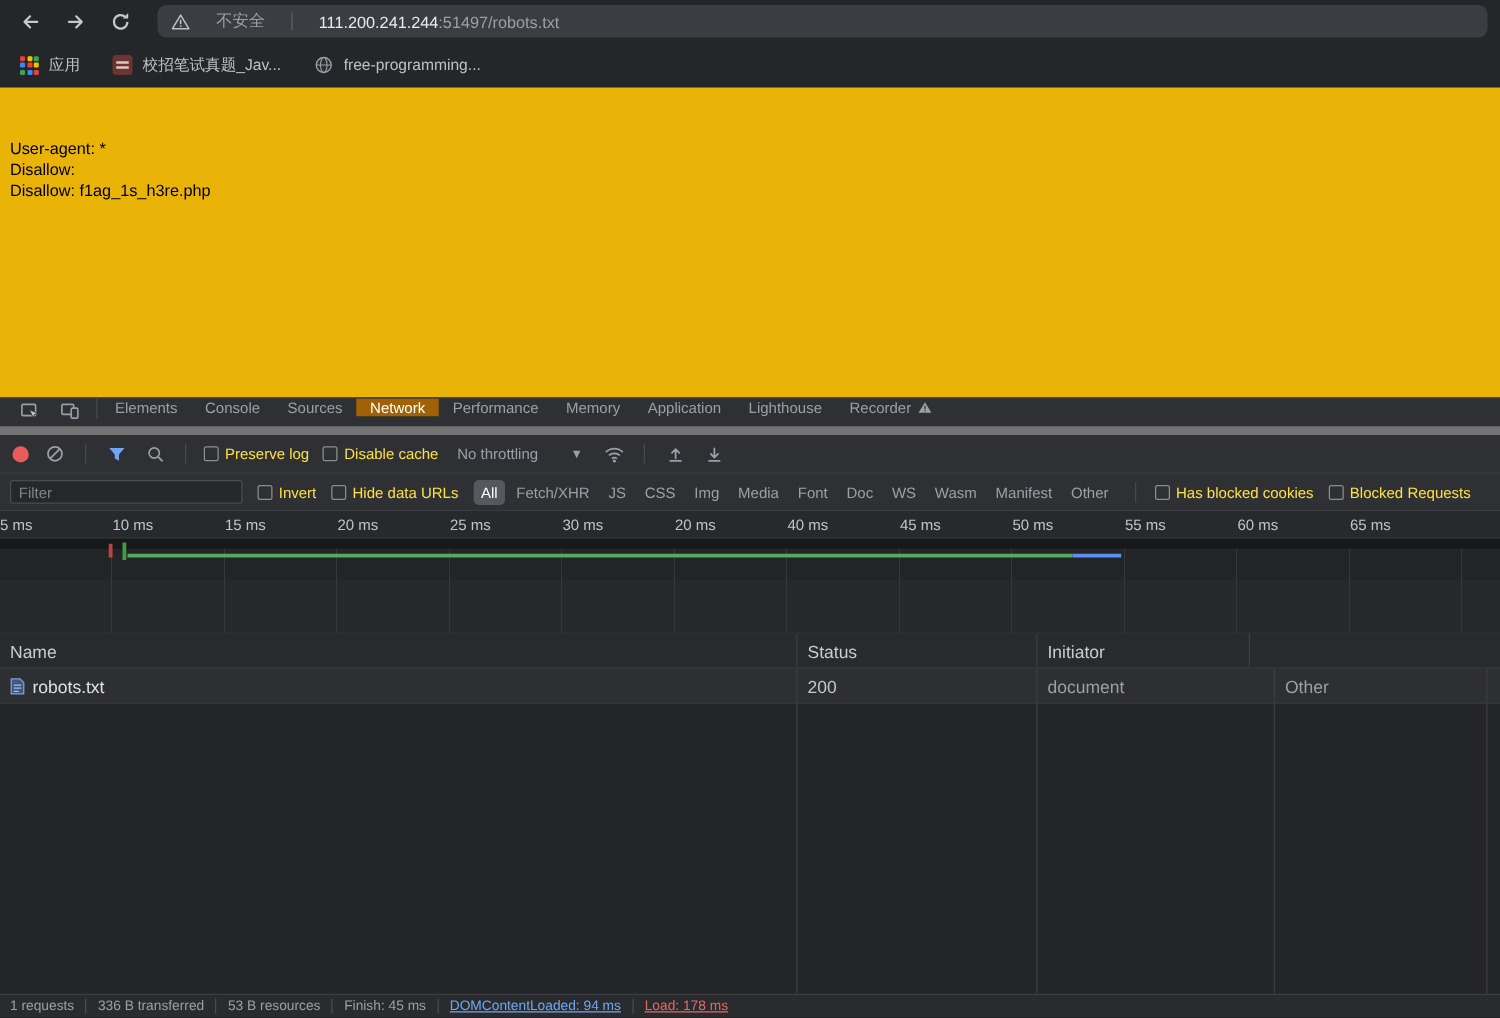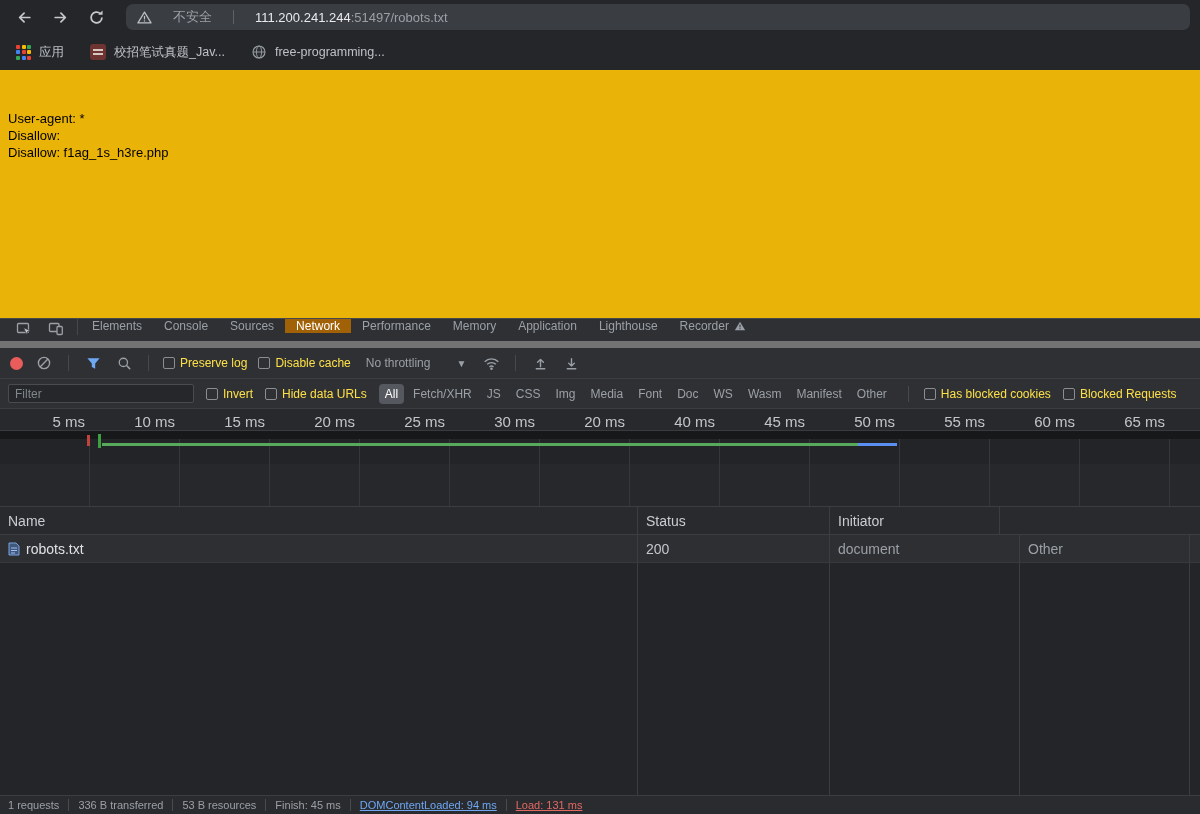--- a/index.html
+++ b/index.html
@@ -51,21 +51,21 @@
 
   .dt-filterbar{height:30px;background:#2f3034;display:flex;align-items:center;gap:12px;padding:0 8px;flex:none;border-bottom:1px solid #3c3d41;overflow:hidden}
   .filter-input{width:186px;height:19px;background:#26272a;border:1px solid #4a4b4f;border-radius:2px;color:#e8eaed;font-family:inherit;font-size:12px;padding:0 6px;flex:none}
   .filter-input::placeholder{color:#80868b}
   .chips{display:flex;align-items:center;gap:3px}
   .chip{padding:3px 6px;border-radius:4px;color:#9aa0a6;white-space:nowrap;cursor:pointer}
   .chip.selected{background:#55585e;color:#fff}
 
   .dt-timeline{height:98px;flex:none;display:flex;flex-direction:column;border-bottom:1px solid #3c3d41}
   .tl-labels{display:flex;height:22px;background:#28292c;border-bottom:1px solid #3a3b3f;flex:none}
-  .tl-tick{width:90px;flex:none;text-align:right;padding:4px 5px 0 0;color:#c2c5c9;font-size:15px}
+  .tl-tick{width:90px;flex:none;padding:4px 5px 0 0;color:#c2c5c9;font-size:12px}
   .tl-plot{flex:1;position:relative;background:
       repeating-linear-gradient(to right,transparent 0 89px,#36373b 89px 90px),
       linear-gradient(#232427 0 33px,#27282b 33px);cursor:pointer}
   .tl-strip{position:absolute;left:0;top:0;width:100%;height:8px;background:#17181a}
   .tick-red{position:absolute;left:87px;top:4px;width:3px;height:11px;background:#c0443e}
   .tick-green{position:absolute;left:98px;top:3px;width:3px;height:14px;background:#3e9f42}
   .bar-green{position:absolute;left:102px;top:12px;height:3px;width:756px;background:#57a95c}
   .bar-blue{position:absolute;left:858px;top:12px;height:3px;width:39px;background:#5b8ff2}
 
   .dt-table{flex:1;display:flex;flex-direction:column;min-height:0;background:#242528}
@@ -380,17 +380,17 @@
       <span class="st-item">1 requests</span>
       <span class="st-sep"></span>
       <span class="st-item">336 B transferred</span>
       <span class="st-sep"></span>
       <span class="st-item">53 B resources</span>
       <span class="st-sep"></span>
       <span class="st-item">Finish: 45 ms</span>
       <span class="st-sep"></span>
       <span class="st-item st-blue">DOMContentLoaded: 94 ms</span>
       <span class="st-sep"></span>
-      <span class="st-item st-red">Load: 131 ms</span>
+      <span class="st-item st-red">Load: 178 ms</span>
     </div>
 
   </div>
 </div>
 
 </body></html>

